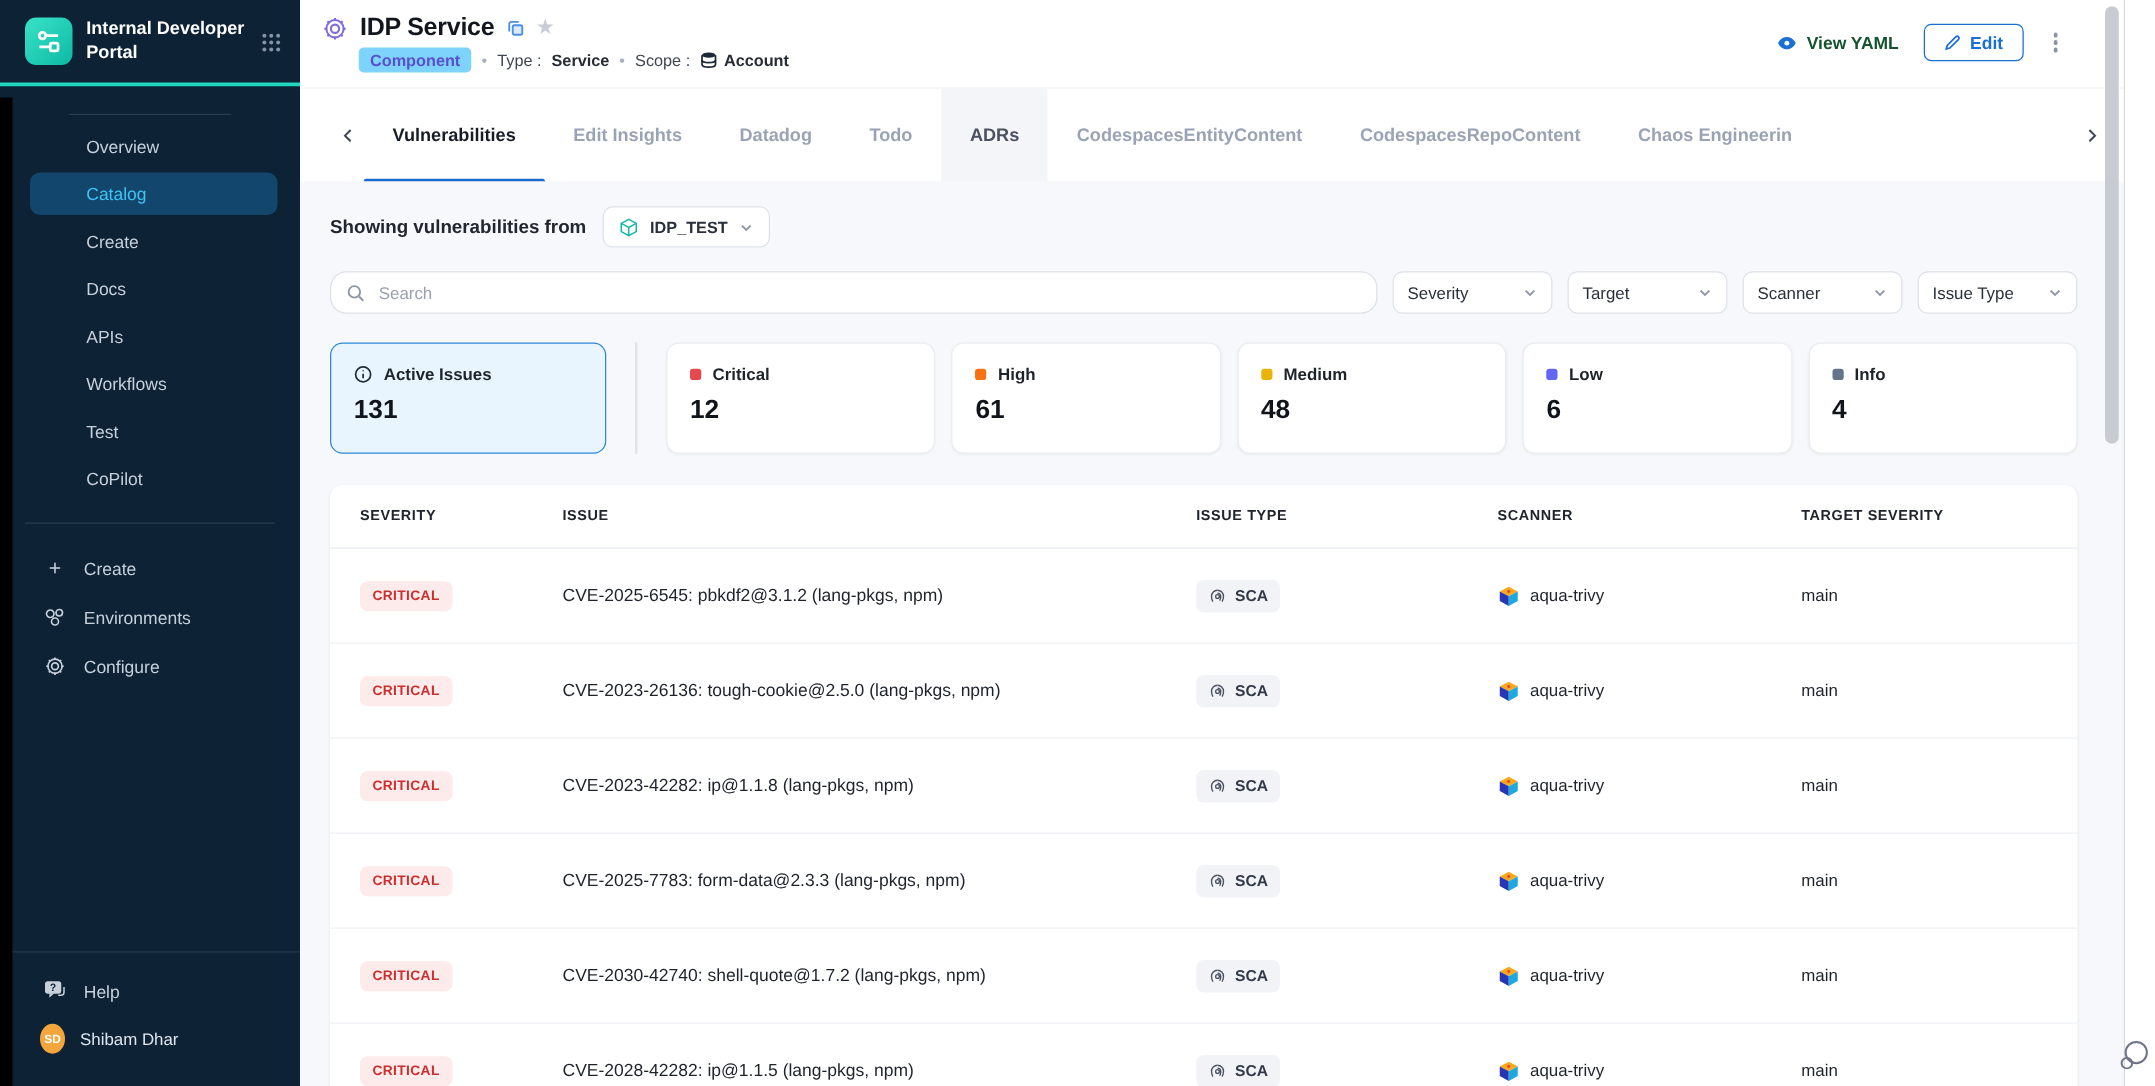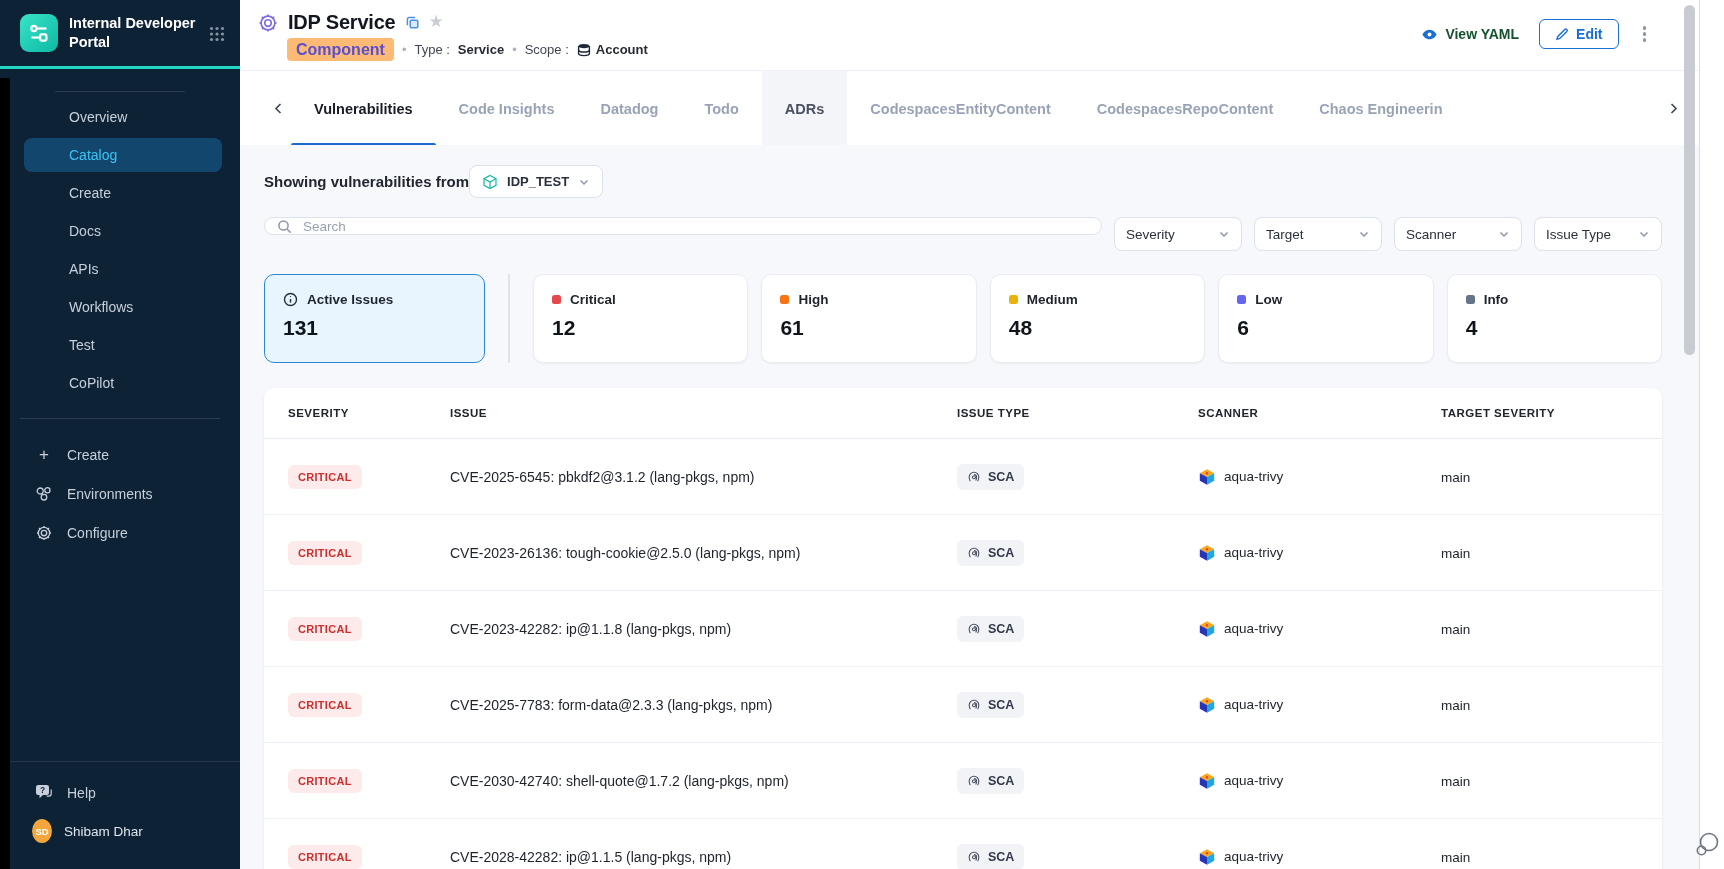--- a/index.html
+++ b/index.html
@@ -36,47 +36,47 @@
   .right-rail{position:absolute;right:0;top:0;width:24px;height:869px;background:#fff;border-left:1px solid #d9dde3;z-index:1;}
   .scrollbar{position:absolute;top:5px;right:29px;width:11px;height:350px;background:#c8cbd1;border-radius:6px;z-index:4;}
   .headset{position:absolute;left:1693px;top:829px;z-index:4;}
   
   .entity-header{height:70px;border-bottom:1px solid #eef1f5;position:relative;background:#fff;}
   .title-row{display:flex;align-items:center;gap:9px;padding:11px 0 0 17px;}
   .page-title{font-size:20px;font-weight:700;color:#12161f;letter-spacing:-.2px;}
   .copy-btn,.star-btn{cursor:pointer;display:flex;align-items:center;}
   .star-btn{color:#c9cdd6;font-size:17px;line-height:1;margin-top:-2px;}
   .meta-row{display:flex;align-items:center;gap:8px;margin-top:4px;padding-left:47px;font-size:13px;color:#3f4652;}
-  .entity-badge{background:#fdba74;color:#5a4fd0;font-size:16px;font-weight:600;padding:2.5px 9px;border-radius:4px;}
+  .entity-badge{background:#7dd3fc;color:#5a4fd0;font-size:13px;font-weight:600;padding:2.5px 9px;border-radius:4px;}
   .meta-dot{color:#a8b0bd;}
   .meta-bold{font-weight:700;color:#262b34;}
   .scope-val{display:flex;align-items:center;gap:5px;}
   .header-actions{position:absolute;right:50px;top:19px;display:flex;align-items:center;gap:20px;}
   .view-yaml{display:flex;align-items:center;gap:7px;color:#14532d;font-size:14px;font-weight:700;cursor:pointer;}
   .edit-btn{height:30px;box-sizing:border-box;padding:0 15px;border:1.5px solid #1a6fd4;border-radius:6px;background:#fff;
     color:#1a6fd4;font-size:14px;font-weight:700;display:flex;align-items:center;gap:7px;cursor:pointer;font-family:inherit;}
   .kebab{display:flex;flex-direction:column;gap:2.5px;padding:4px;cursor:pointer;}
   .kebab i{width:3.5px;height:3.5px;border-radius:50%;background:#8b93a2;}
   
   .tabs-bar{height:75px;background:#fff;border-bottom:1px solid #e7eaf0;display:flex;align-items:stretch;padding:0 14px 0 26px;position:relative;}
   .tab-chev{align-self:center;padding:6px;cursor:pointer;}
   .tab-chev.right{margin-left:auto;}
   .tab{display:flex;align-items:center;padding:0 23px;font-size:14.5px;font-weight:600;color:#9aa3b5;position:relative;cursor:pointer;white-space:nowrap;}
   .tab.active{color:#171c26;font-weight:700;}
   .tab.active::after{content:"";position:absolute;left:0;right:0;bottom:0;height:3px;background:#1a6bd0;border-radius:2px 2px 0 0;}
   .tab.hovered{background:#f3f5f8;color:#4a5160;}
   
   .content{position:absolute;top:145px;left:0;right:0;bottom:0;background:#f7f8fb;padding:20px 38px 0 24px;overflow:hidden;}
-  .showing-row{display:flex;align-items:center;}
+  .showing-row{display:flex;align-items:center;gap:13px;}
   .showing-label{font-size:15px;font-weight:700;color:#22272f;}
   .project-select{display:flex;align-items:center;gap:9px;background:#fff;border:1px solid #dde1e9;border-radius:8px;
     height:33px;box-sizing:border-box;padding:0 12px;cursor:pointer;}
   .project-name{font-size:13px;font-weight:600;color:#2a303b;}
   .filter-row{margin-top:19px;display:flex;gap:12px;}
-  .search-box{flex:1;height:18px;box-sizing:border-box;background:#fff;border:1px solid #dde1e9;border-radius:13px;
+  .search-box{flex:1;height:34px;box-sizing:border-box;background:#fff;border:1px solid #dde1e9;border-radius:13px;
     display:flex;align-items:center;gap:9px;padding:0 12px;}
   .search-box input{border:none;outline:none;flex:1;font-size:13.5px;color:#2a303b;font-family:inherit;background:transparent;}
   .search-box input::placeholder{color:#98a1b0;}
   .f-select{width:128px;height:34px;box-sizing:border-box;background:#fff;border:1px solid #dde1e9;border-radius:8px;
     display:flex;align-items:center;justify-content:space-between;padding:0 11px;font-size:13.5px;color:#2a303b;cursor:pointer;}
   
   .stats-row{margin-top:23px;display:flex;align-items:stretch;height:89px;}
   .stat-active{width:221px;box-sizing:border-box;background:#e9f5fe;border:1.5px solid #2c87d8;border-radius:10px;cursor:pointer;}
   .v-div{width:2px;background:#e0e4ea;margin:0 23px;}
   .stat-cards{flex:1;display:flex;gap:13px;}
@@ -252,21 +252,21 @@
   <nav class="tabs-bar">
     <span class="tab-chev">
       <svg width="13" height="13" viewBox="0 0 13 13" fill="none" stroke="#3e4554" stroke-width="1.6">
           <path d="M8.5 2 L4 6.5 L8.5 11"></path>
         </svg>
     </span>
     <div class="tab active">
         <span>Vulnerabilities</span>
       </div>
       <div class="tab">
-        <span>Code Insights</span>
+        <span>Edit Insights</span>
       </div>
       <div class="tab">
         <span>Datadog</span>
       </div>
       <div class="tab">
         <span>Todo</span>
       </div>
       <div class="tab hovered">
         <span>ADRs</span>
       </div>

